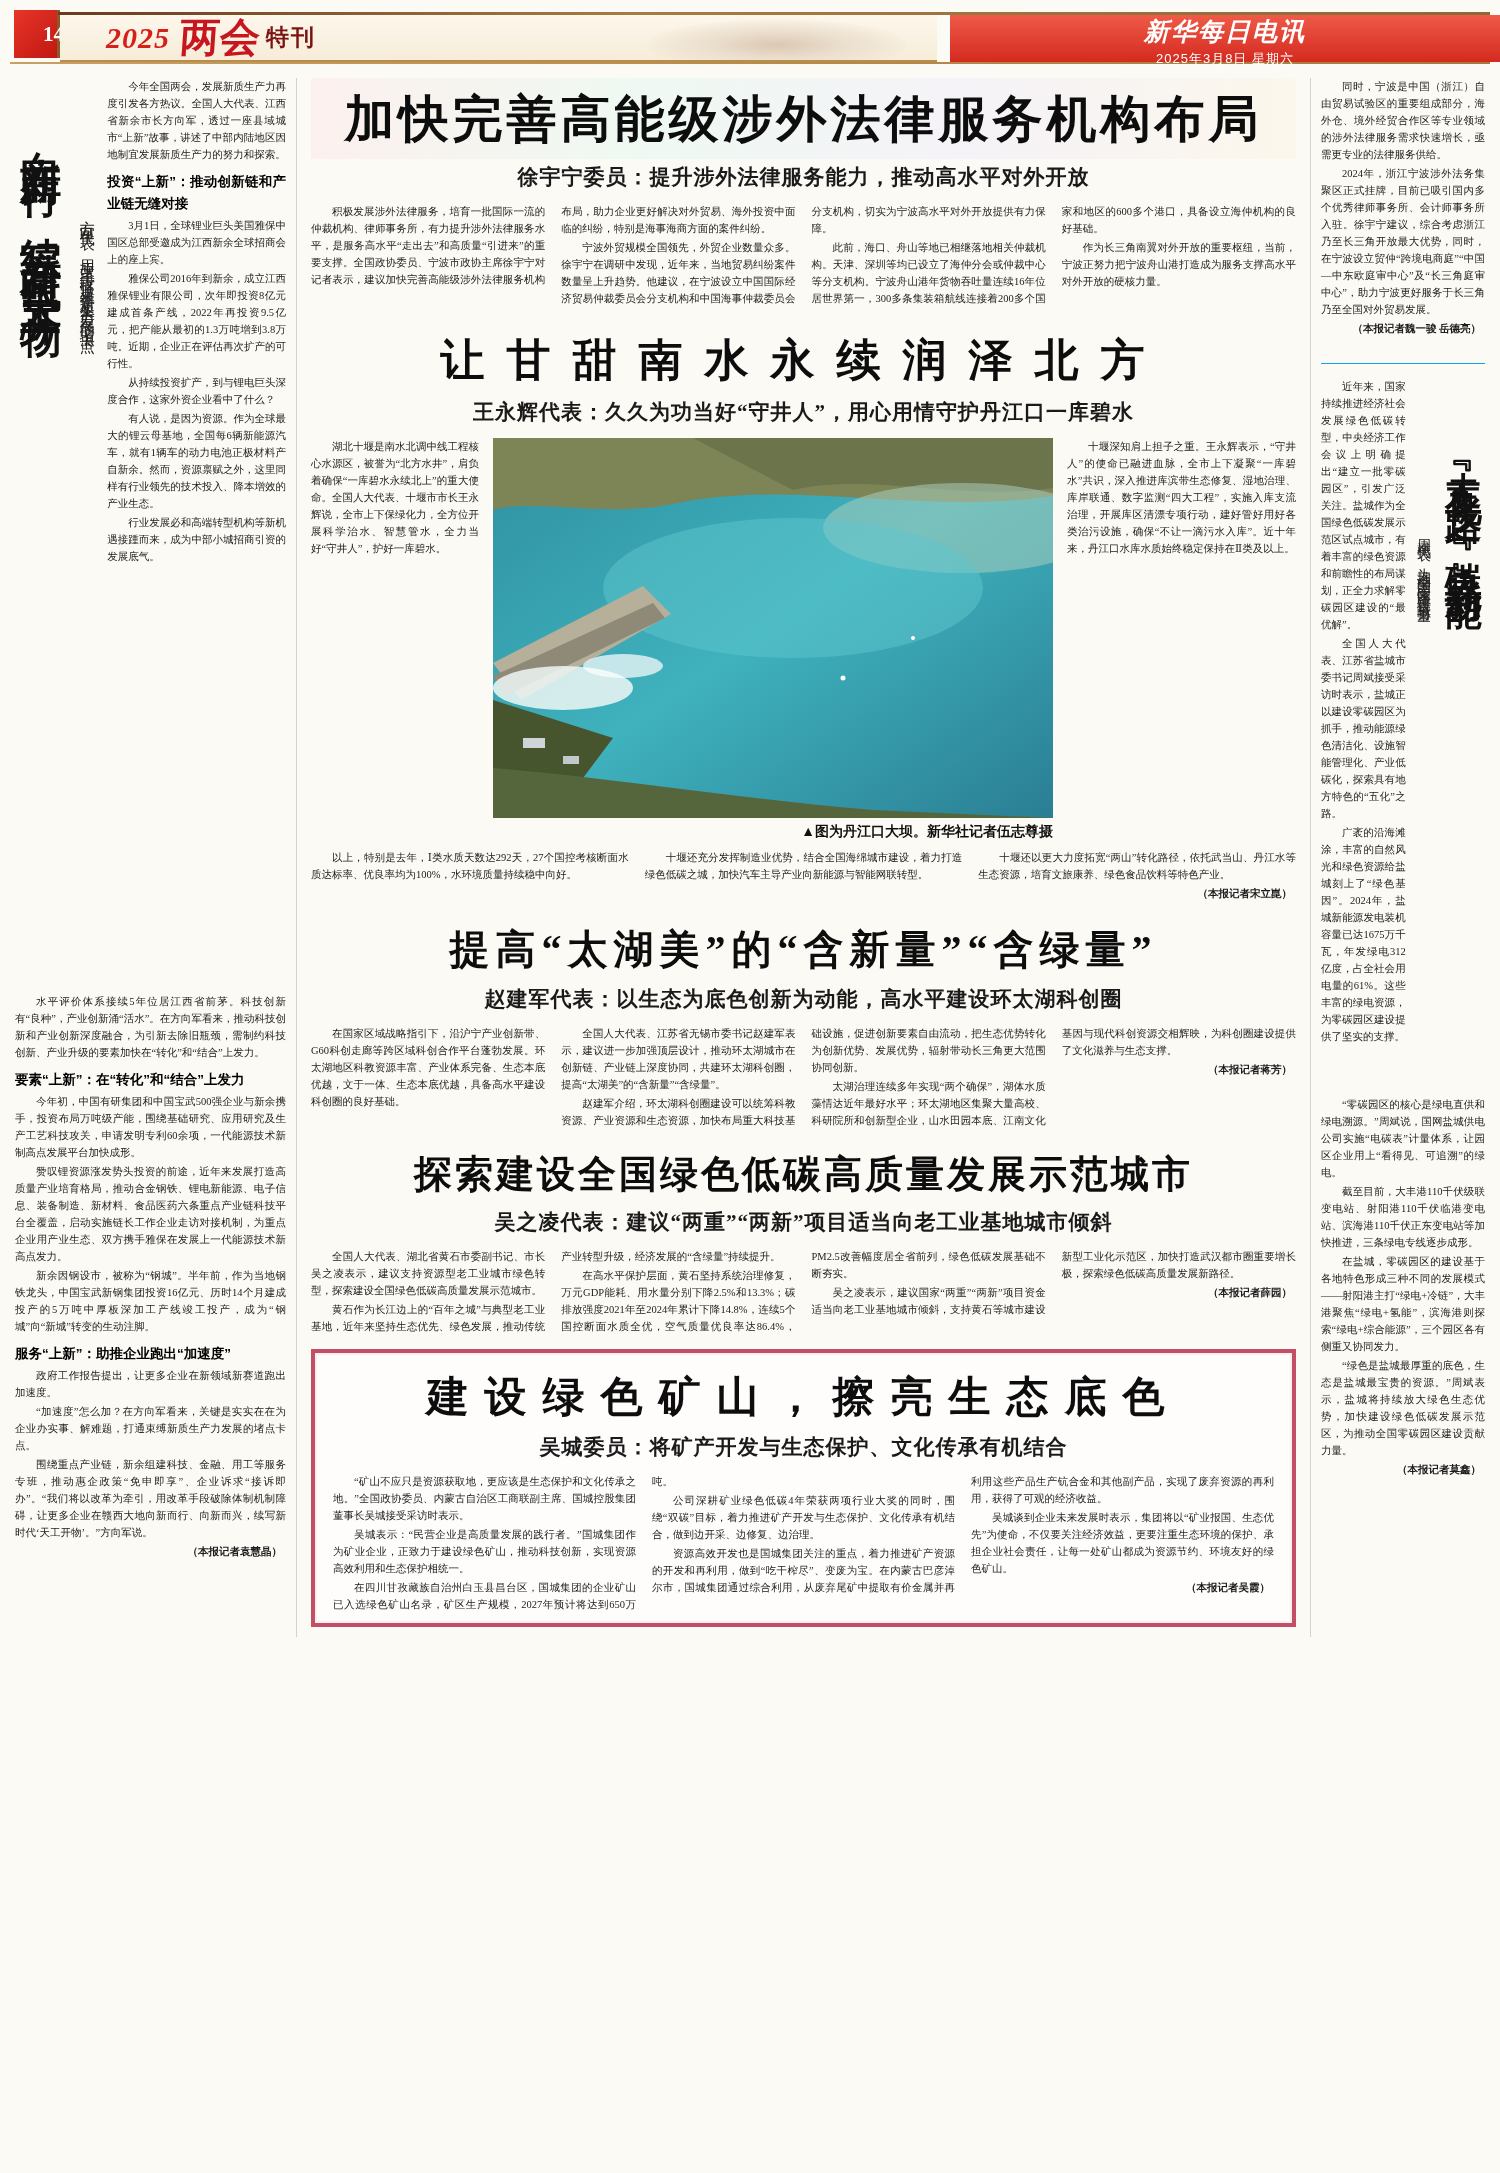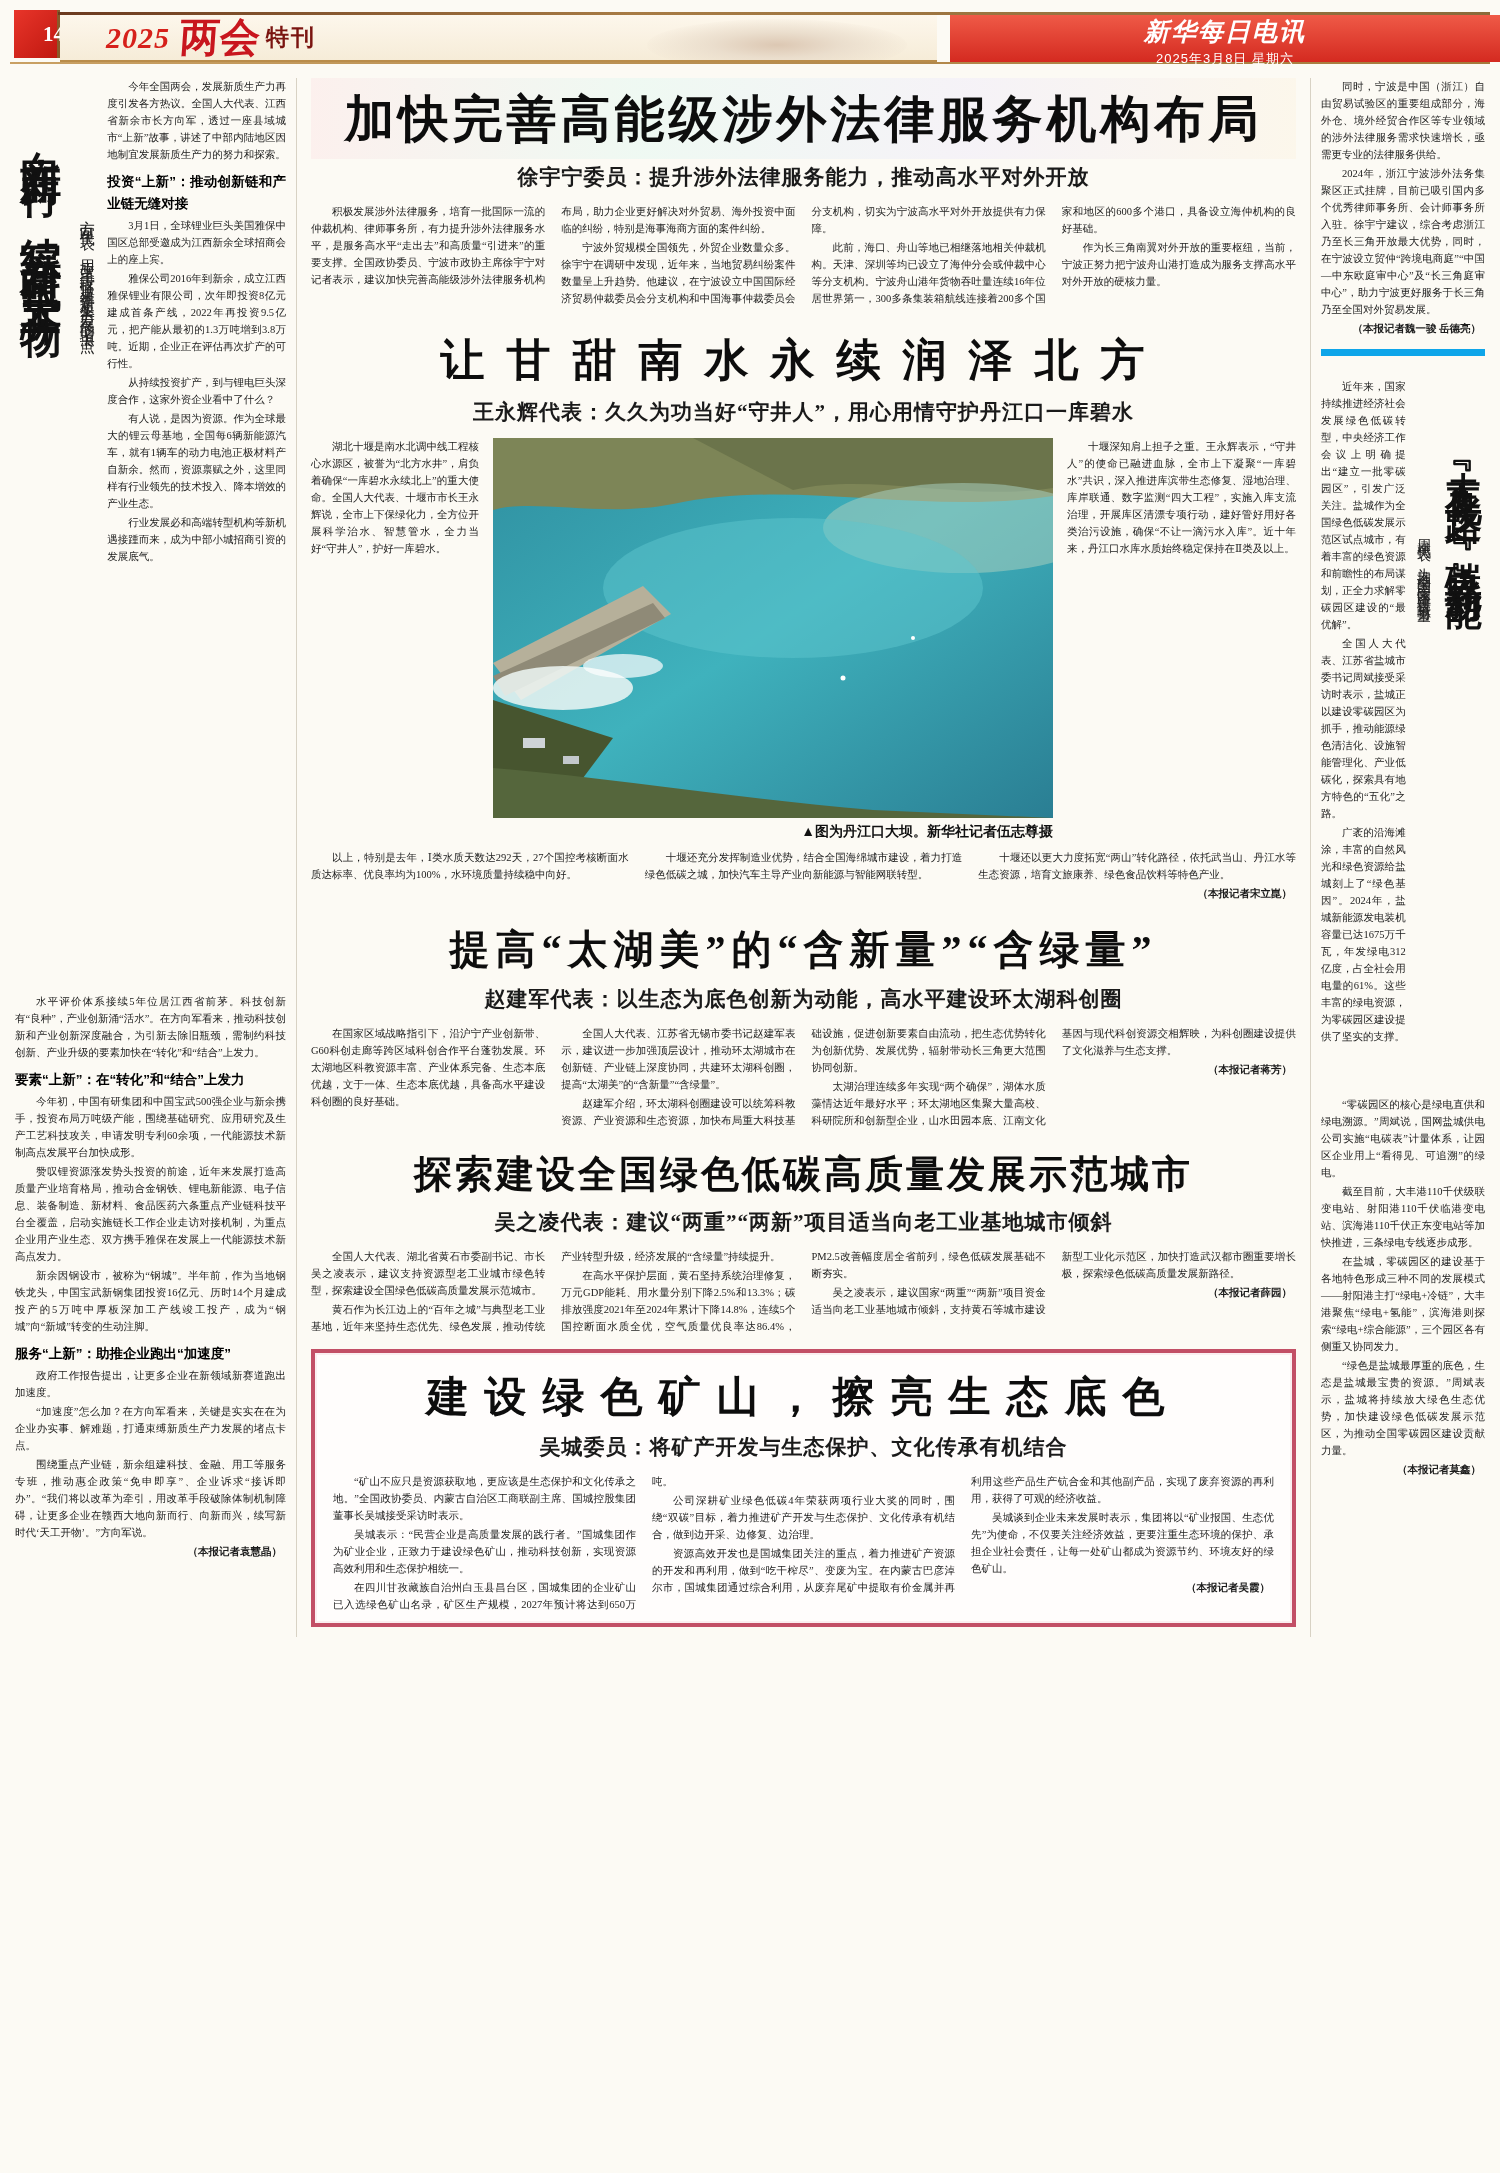--- a/index.html
+++ b/index.html
@@ -56,21 +56,21 @@
   figure { position:relative; }
   figure svg { display:block; width:560px; height:380px; }
   figcaption { text-align:right; font-size:14px; font-weight:bold; padding-top:5px; color:#111; }
 
   
   .redbox { border:4px solid #c24f66; background:#fffdfc; padding:12px 18px 10px; margin:6px 0 10px 0; box-shadow:0 0 0 2px #fbeef0 inset; }
   .hl-e { font-size:42px; letter-spacing:16px; padding:4px 0; }
 
   
   .rail-right { border-left:1px solid #d8d2c4; padding-left:10px; }
-  .railA { padding-bottom:10px; border-bottom:7px solid #0ea5e9; margin-bottom:22px; }
+  .railA { padding-bottom:24px; border-bottom:1px solid #0ea5e9; margin-bottom:14px; }
   .wuhua-row { display:flex; gap:8px; height:712px; margin-bottom:6px; }
   .wuhua-row .txt { flex:1; }
   .vsub-r { writing-mode:vertical-rl; font-size:14px; letter-spacing:3px; color:#222; padding-top:150px; line-height:1.35; }
   .vhead-r { writing-mode:vertical-rl; font-size:37px; font-weight:900; letter-spacing:6px; color:#111; line-height:1.2; padding-top:64px; }
 </style>
 </head>
 <body>
 
 <div class="page">
 

